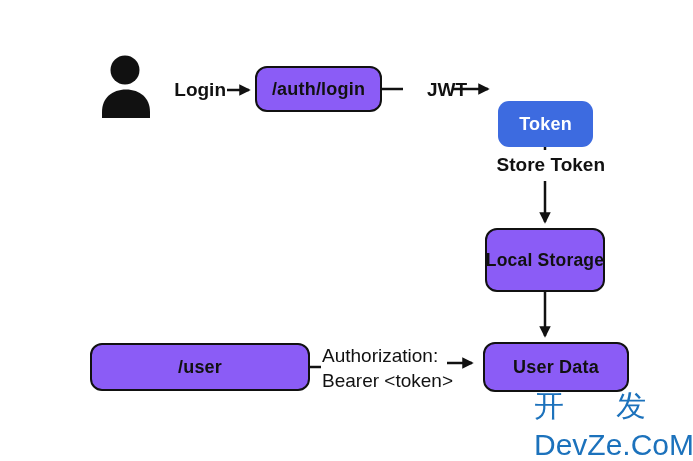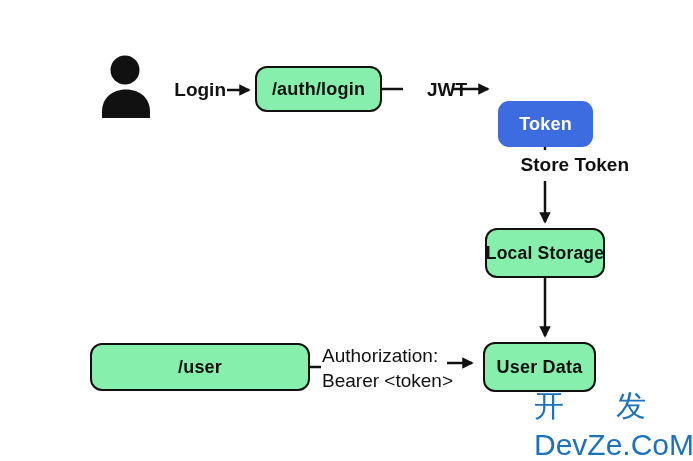--- a/index.html
+++ b/index.html
@@ -25,21 +25,21 @@
   .connectors line {
     stroke: var(--ink, #111111);
     stroke-width: 2.5;
   }
   #ah path { fill: var(--ink, #111111); }
   .node {
     position: absolute;
     box-sizing: border-box;
     border: 2.5px solid var(--ink, #111111);
     border-radius: 12px;
-    background: #86efac;
+    background: #8b5cf6;
     display: flex;
     align-items: center;
     justify-content: center;
     font-size: 18px;
     font-weight: 700;
     letter-spacing: 0.2px;
     white-space: nowrap;
   }
   .node.token {
     border: none;
@@ -125,25 +125,25 @@
   </div>
 
   <div class="flow-label" style="left:170px; top:79px; width:56px;">Login</div>
 
   <div class="node" style="left:255px; top:66px; width:127px; height:46px;">/auth/login</div>
 
   <div class="flow-label" style="left:405px; top:79px; width:46px;margin-left:16px;">JWT</div>
 
   <div class="node token" style="left:498px; top:67px; width:95px; height:46px;">Token</div>
 
-  <div class="flow-label" style="left:485px; top:154px; width:120px;margin-left:24px;">Store Token</div>
+  <div class="flow-label" style="left:485px; top:154px; width:120px;">Store Token</div>
 
-  <div class="node" style="left:485px; top:228px; width:120px; height:50px; font-size:17.5px;text-align:right;">Local Storage</div>
+  <div class="node" style="left:485px; top:228px; width:120px; height:64px; font-size:17.5px;text-align:right;">Local Storage</div>
 
-  <div class="node" style="left:483px; top:342px; width:113px; height:50px;">User Data</div>
+  <div class="node" style="left:483px; top:342px; width:146px; height:50px;">User Data</div>
 
   <div class="node" style="left:90px; top:343px; width:220px; height:48px;">/user</div>
 
   <div class="auth-header">
     <div>Authorization:</div>
     <div>Bearer &lt;token&gt;</div>
   </div>
 
   <div class="watermark">
     <div class="cn">开 发 者</div>

